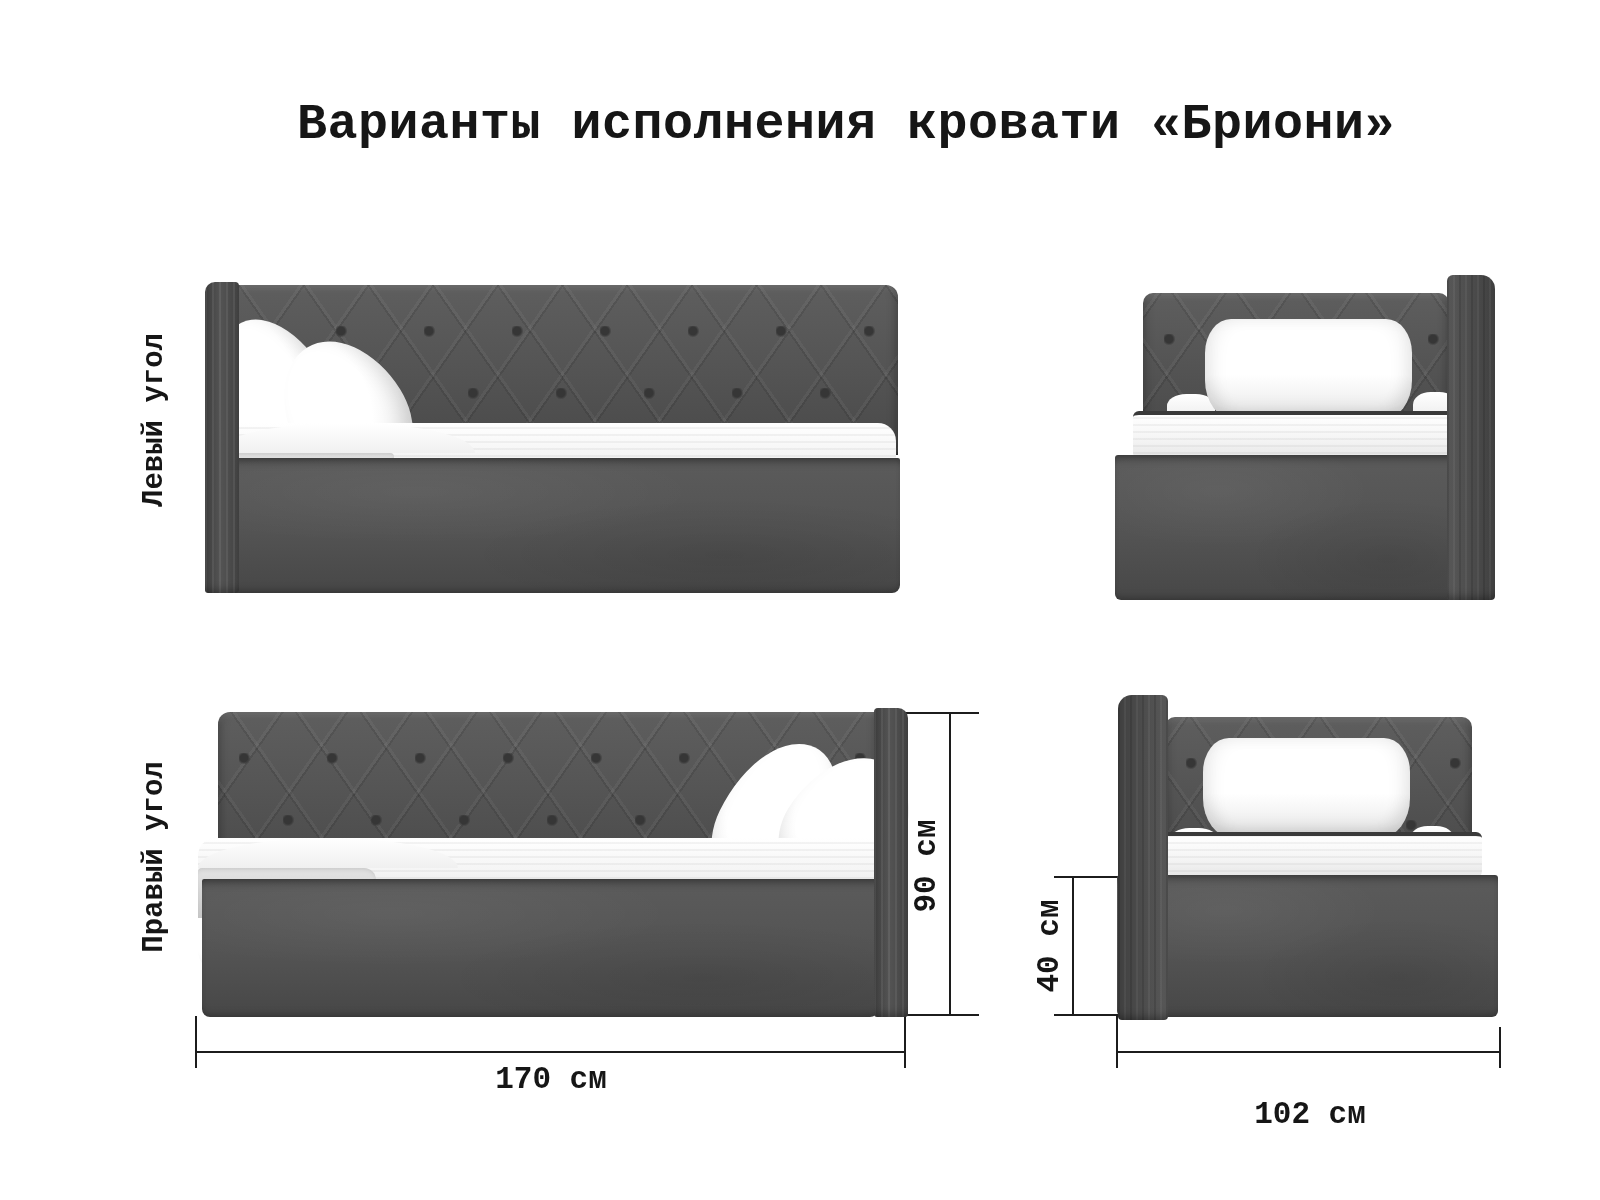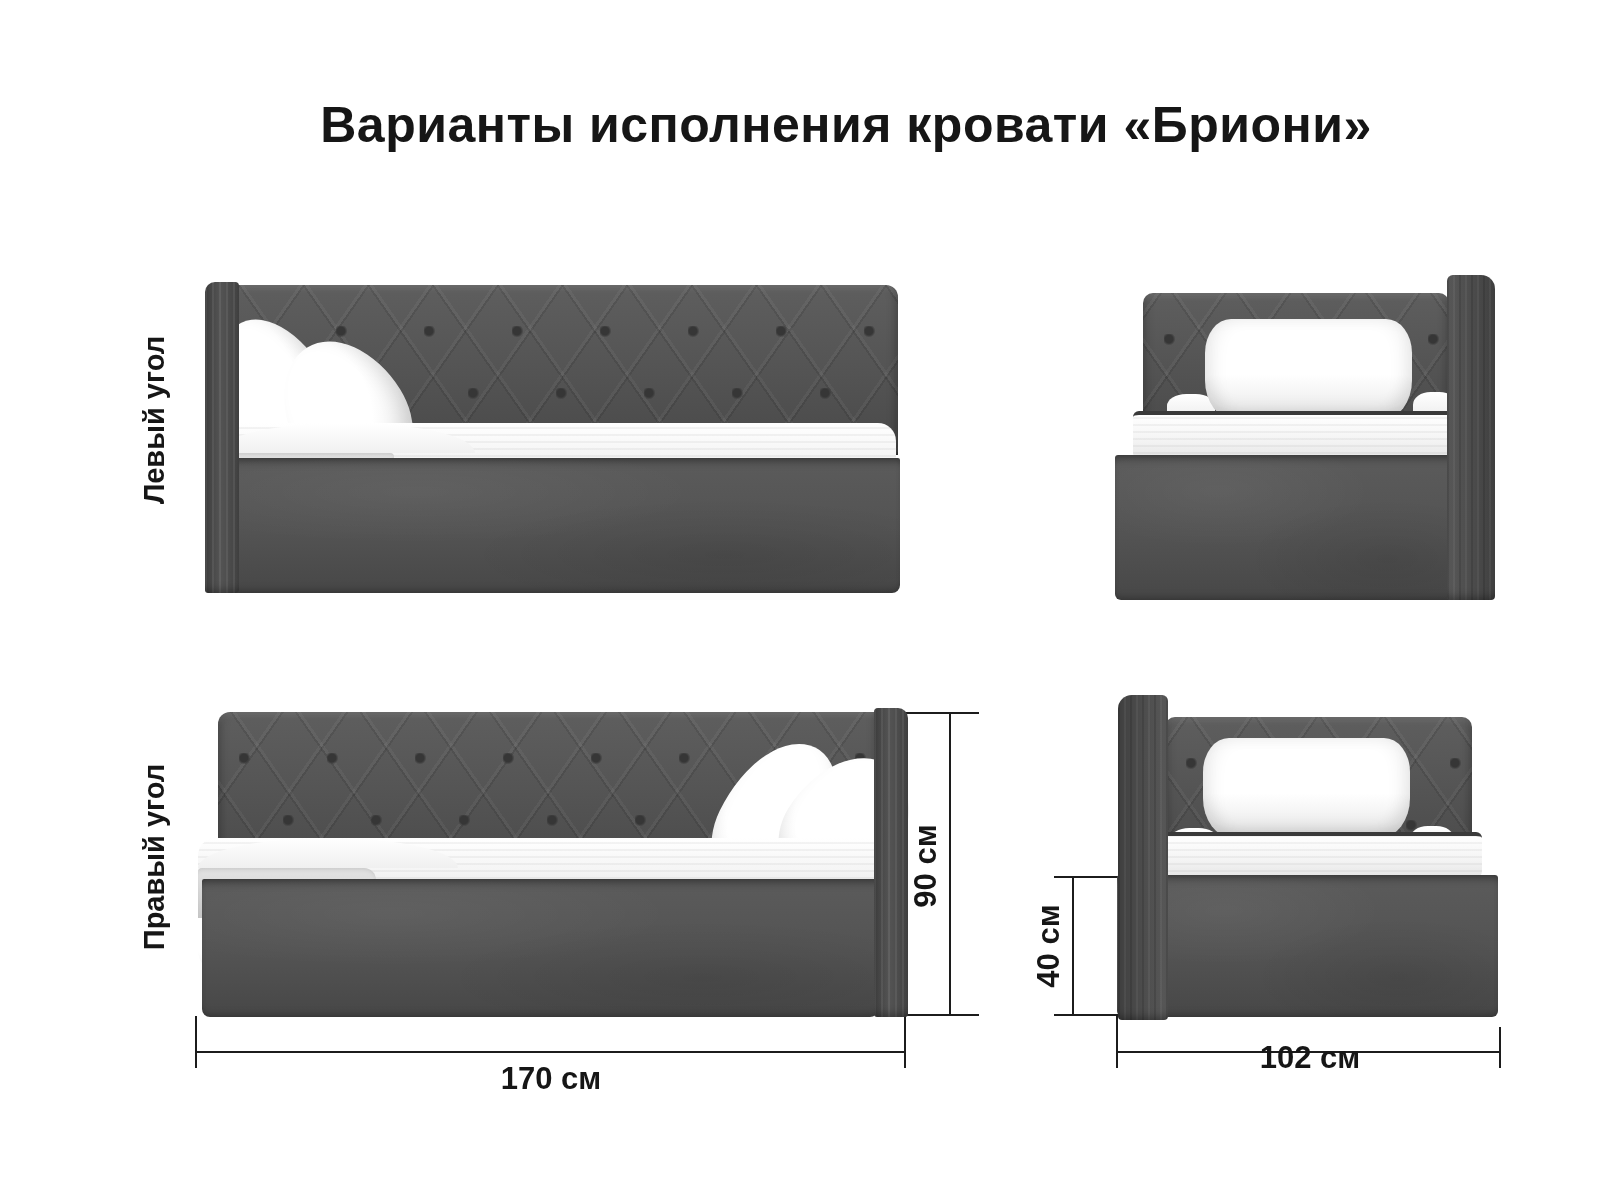--- a/index.html
+++ b/index.html
@@ -1,18 +1,18 @@
 <!DOCTYPE html>
 <html style="--c-bg: #ffffff; --c-text: #161616; --c-line: #1c1c1c; --c-fabric: #545454; --c-button: #363636; --c-blanket: #c7c7c7;"><head>
 <meta charset="utf-8">
 <style>
   html,body{margin:0;padding:0;background:#ffffff;}
   .canvas{
     position:relative;width:1600px;height:1200px;background:var(--c-bg,#ffffff);
-    font-family:Liberation Sans, sans-serif;overflow:hidden;
+    font-family:Liberation Mono, monospace;overflow:hidden;
   }
 
   
   .title{
     position:absolute;top:96px;left:92px;width:1508px;text-align:center;
     font-size:50px;font-weight:700;letter-spacing:.5px;color:var(--c-text,#161616);
     white-space:nowrap;
   }
   .variant-label{
     position:absolute;font-size:29px;font-weight:700;color:var(--c-text,#161616);
@@ -179,15 +179,15 @@
   <div class="dim-label" style="left:551px;top:1079px;">170 см</div>
 
   <div class="dim-line" style="left:1072px;top:877px;width:2px;height:139px;"></div>
   <div class="dim-line" style="left:1054px;top:876px;width:64px;height:2px;"></div>
   <div class="dim-line" style="left:1054px;top:1014px;width:64px;height:2px;"></div>
   <div class="dim-label vert" style="left:1049px;top:946px;">40 см</div>
 
   <div class="dim-line" style="left:1117px;top:1051px;width:384px;height:2px;"></div>
   <div class="dim-line" style="left:1116px;top:1016px;width:2px;height:52px;"></div>
   <div class="dim-line" style="left:1499px;top:1027px;width:2px;height:41px;"></div>
-  <div class="dim-label" style="left:1310px;top:1058px;text-align:center;">102 см</div>
+  <div class="dim-label" style="left:1310px;top:1114px;text-align:center;">102 см</div>
 
 </div>
 
 </body></html>

